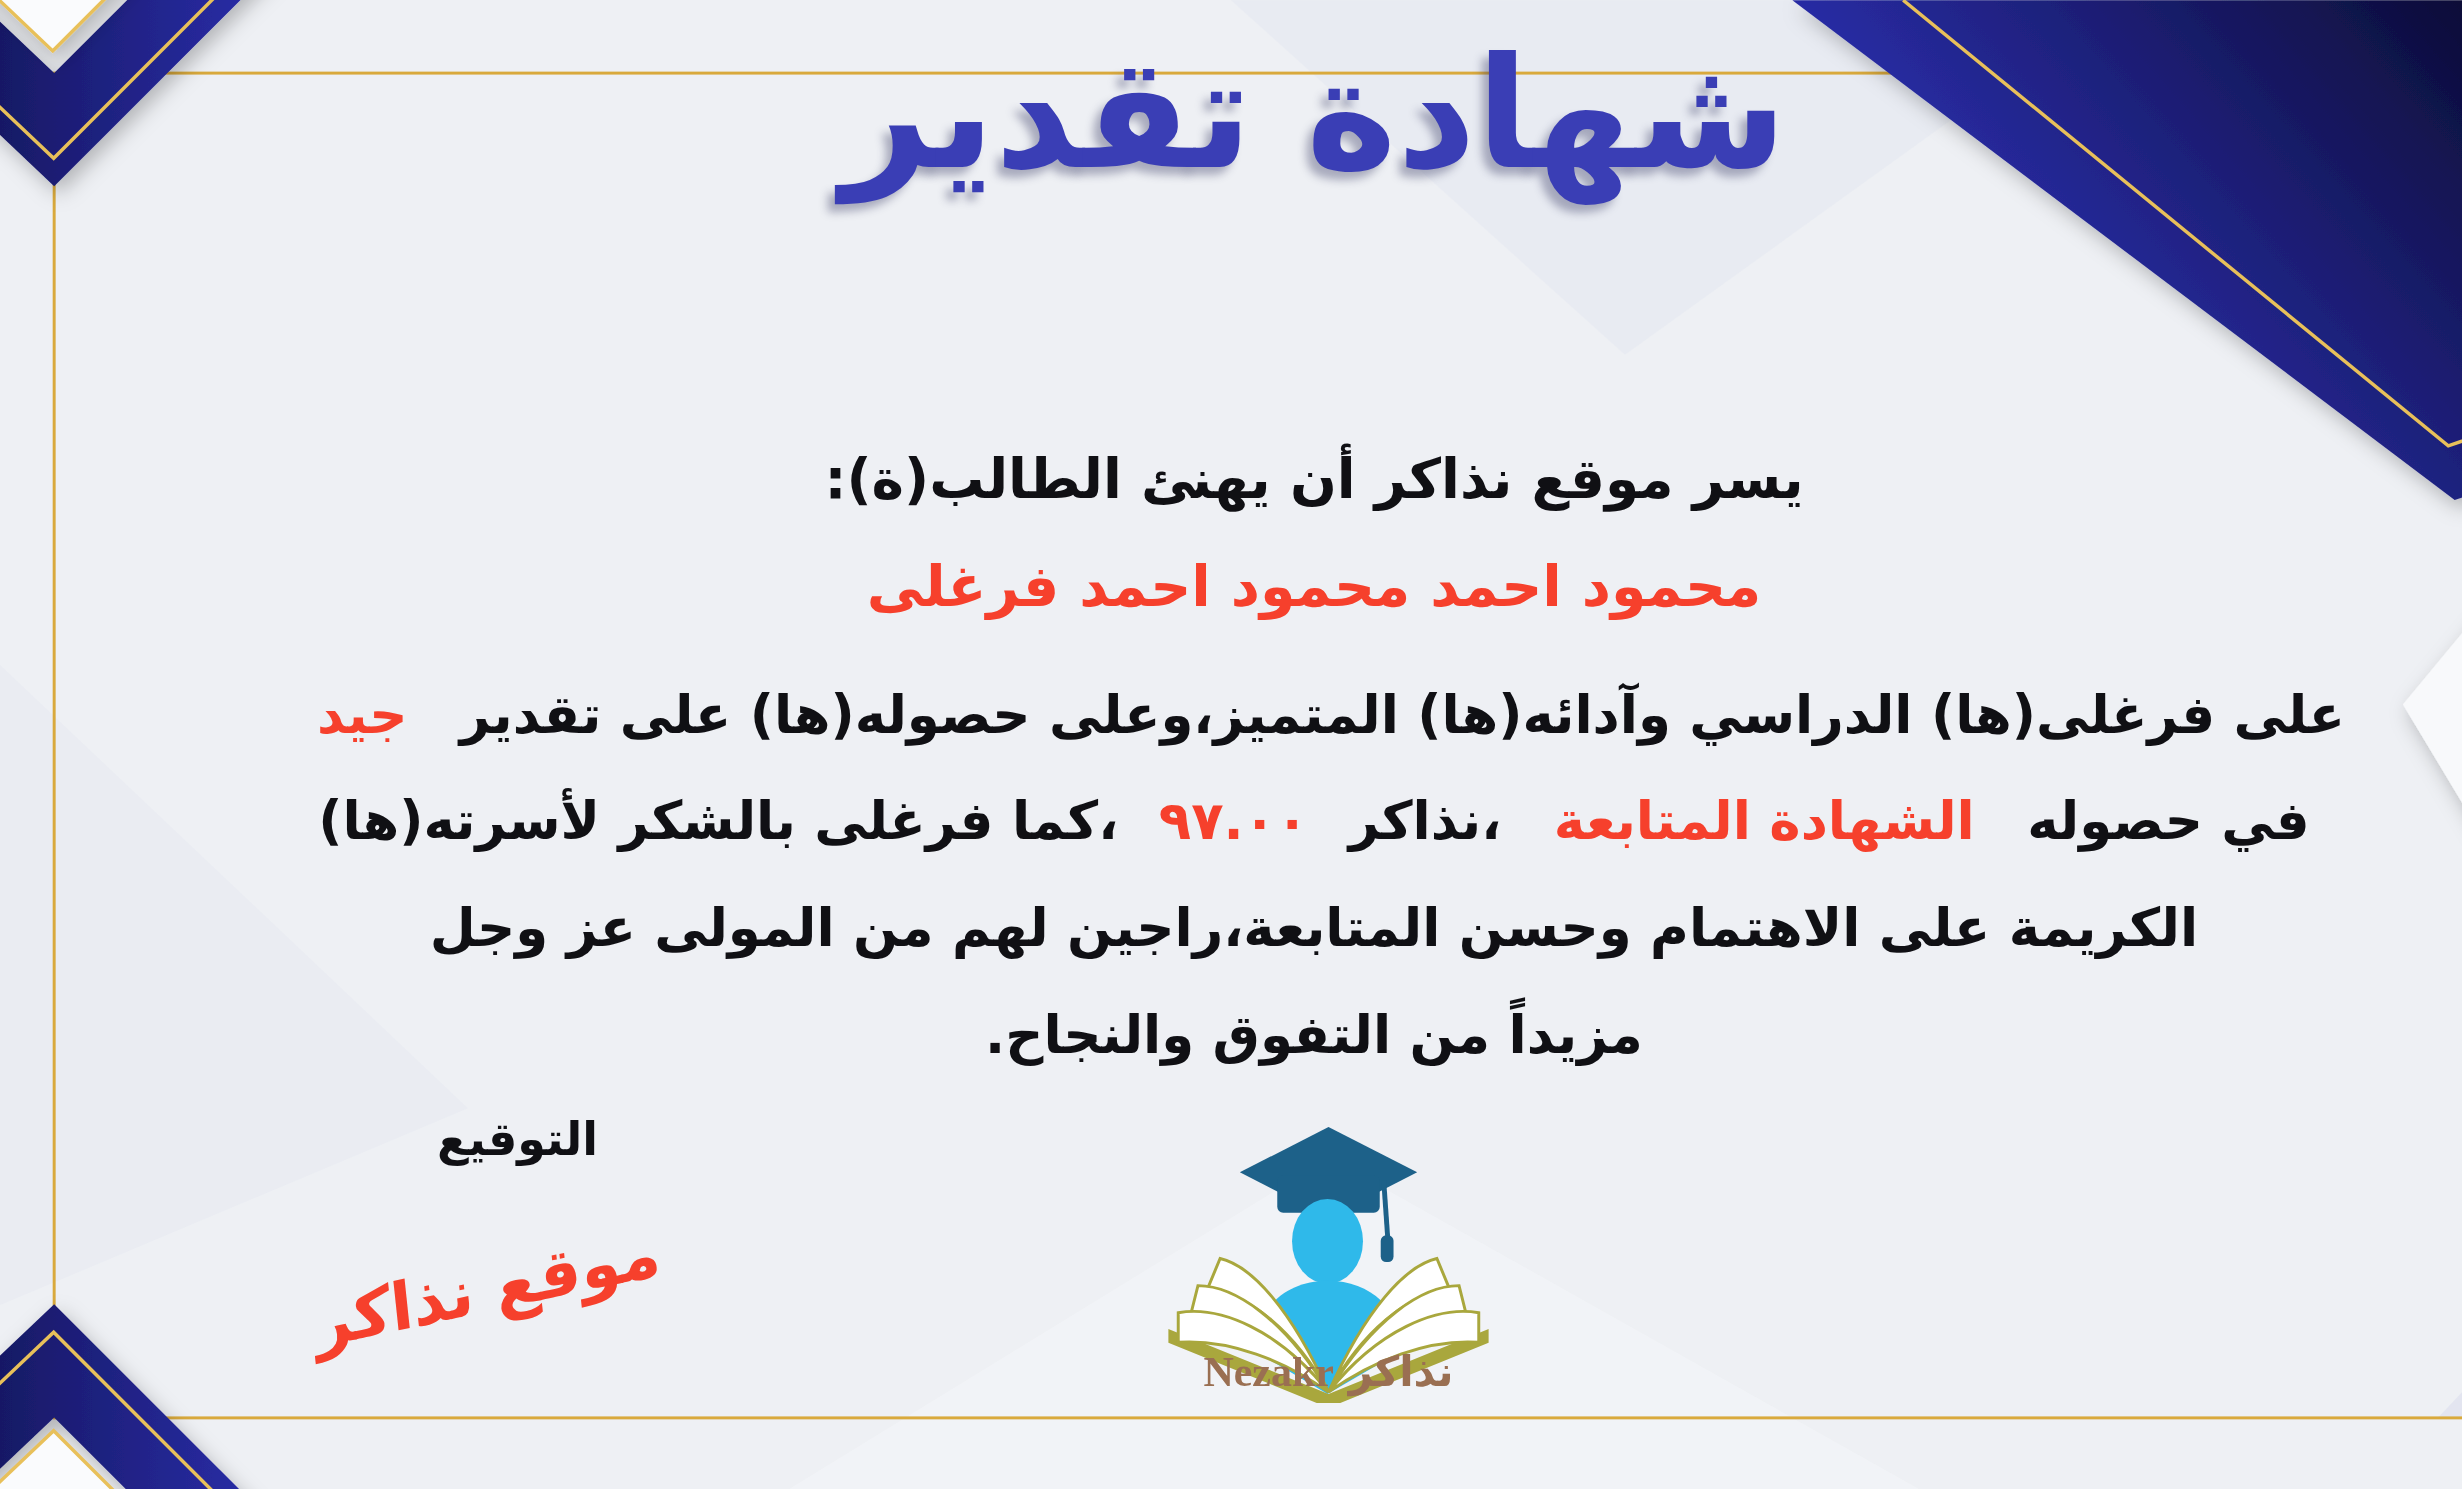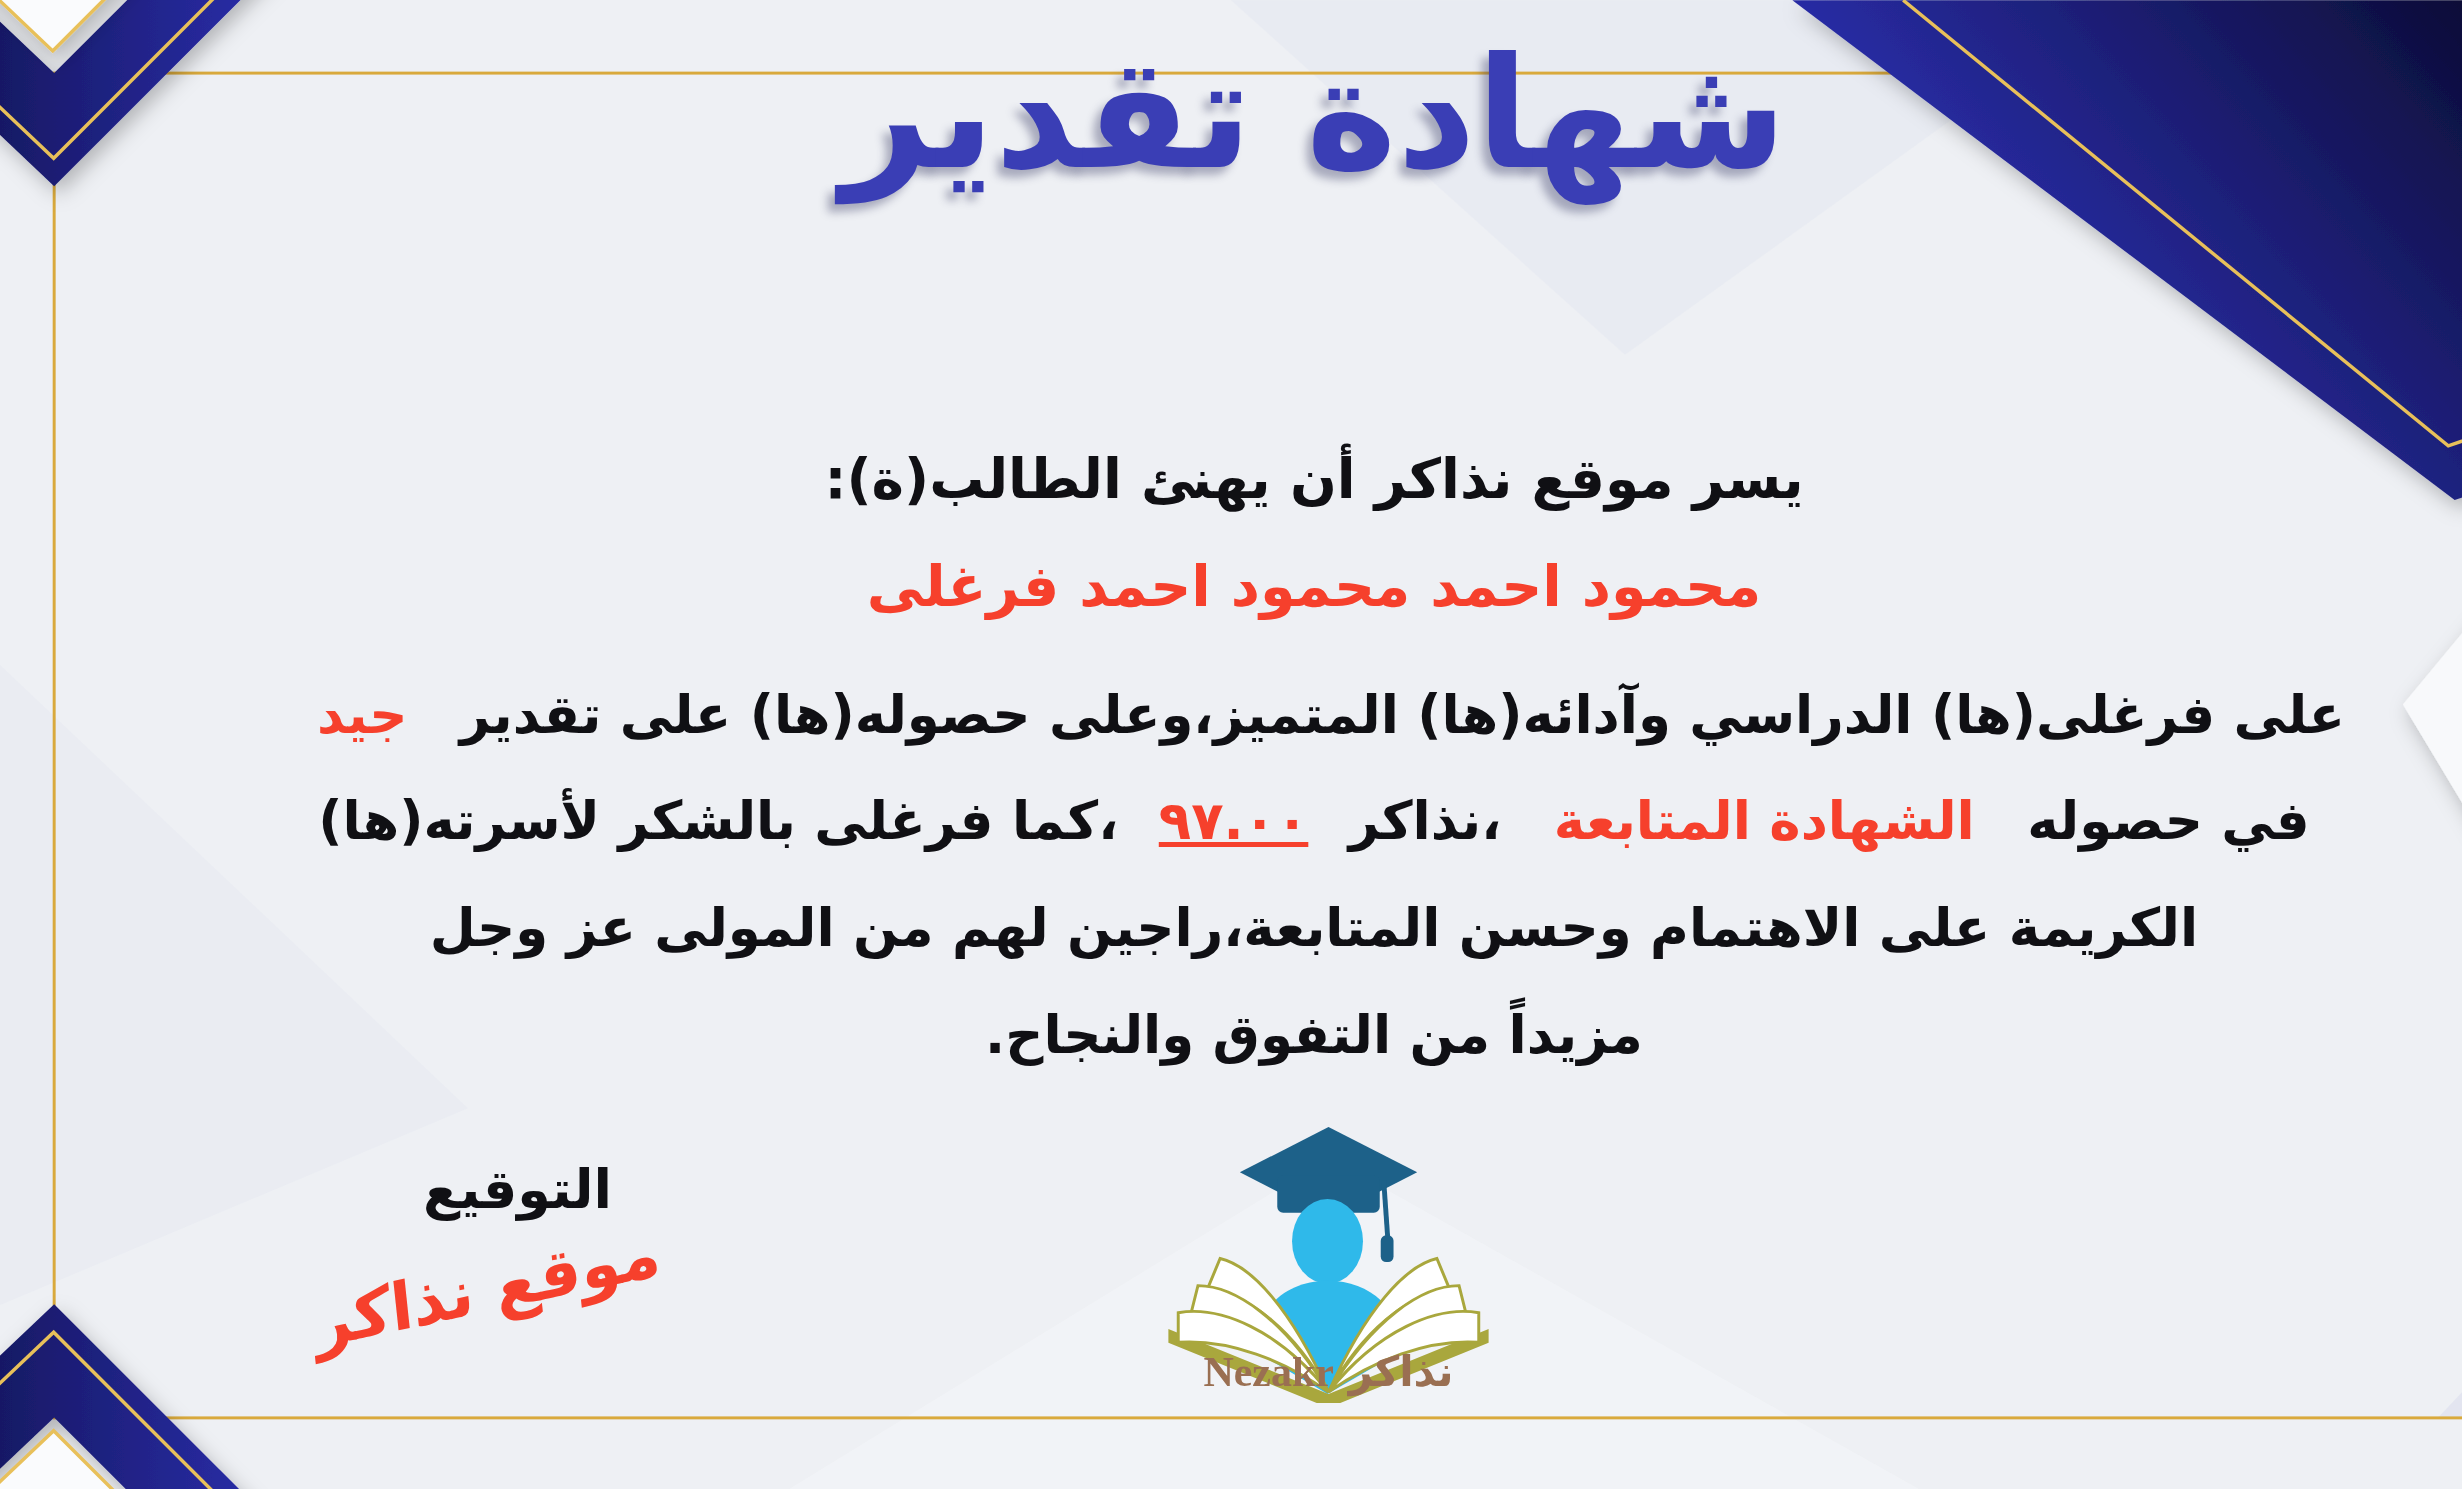--- a/index.html
+++ b/index.html
@@ -20,22 +20,22 @@
     letter-spacing:2px;
   }
   .intro{left:0;right:0;top:447px;font-size:55px;}
   .student-name{left:0;right:0;top:553px;font-size:57px;color:#f6402c;}
   .para-line{left:158px;right:158px;font-size:53px;}
   .pl1{top:684px;}
   .pl2{top:790px;}
   .pl3{top:897px;}
   .pl4{top:1004px;}
   .hl{color:#f6402c;margin:16px 34px;}
-  .hl-tight{color:#f6402c;margin:0 22px;text-decoration:underline;}
-  .sign-label{left:345px;top:1158px;width:345px;font-size:54px;}
+  .hl-tight{color:#f6402c;margin:0 22px;}
+  .sign-label{left:345px;top:1112px;width:345px;font-size:46px;}
   .sign-script{
     left:295px;top:1251px;width:384px;
     font-size:65px;color:#f6402c;font-weight:bold;
     transform:rotate(-12deg) skewX(-6deg);
   }
   .logo{position:absolute;left:1161px;top:1117px;width:335px;height:295px;z-index:2;}
   .logo svg{position:absolute;left:0;top:0;}
   .logo-text{
     position:absolute;left:0;right:0;top:230px;
     direction:rtl;text-align:center;

